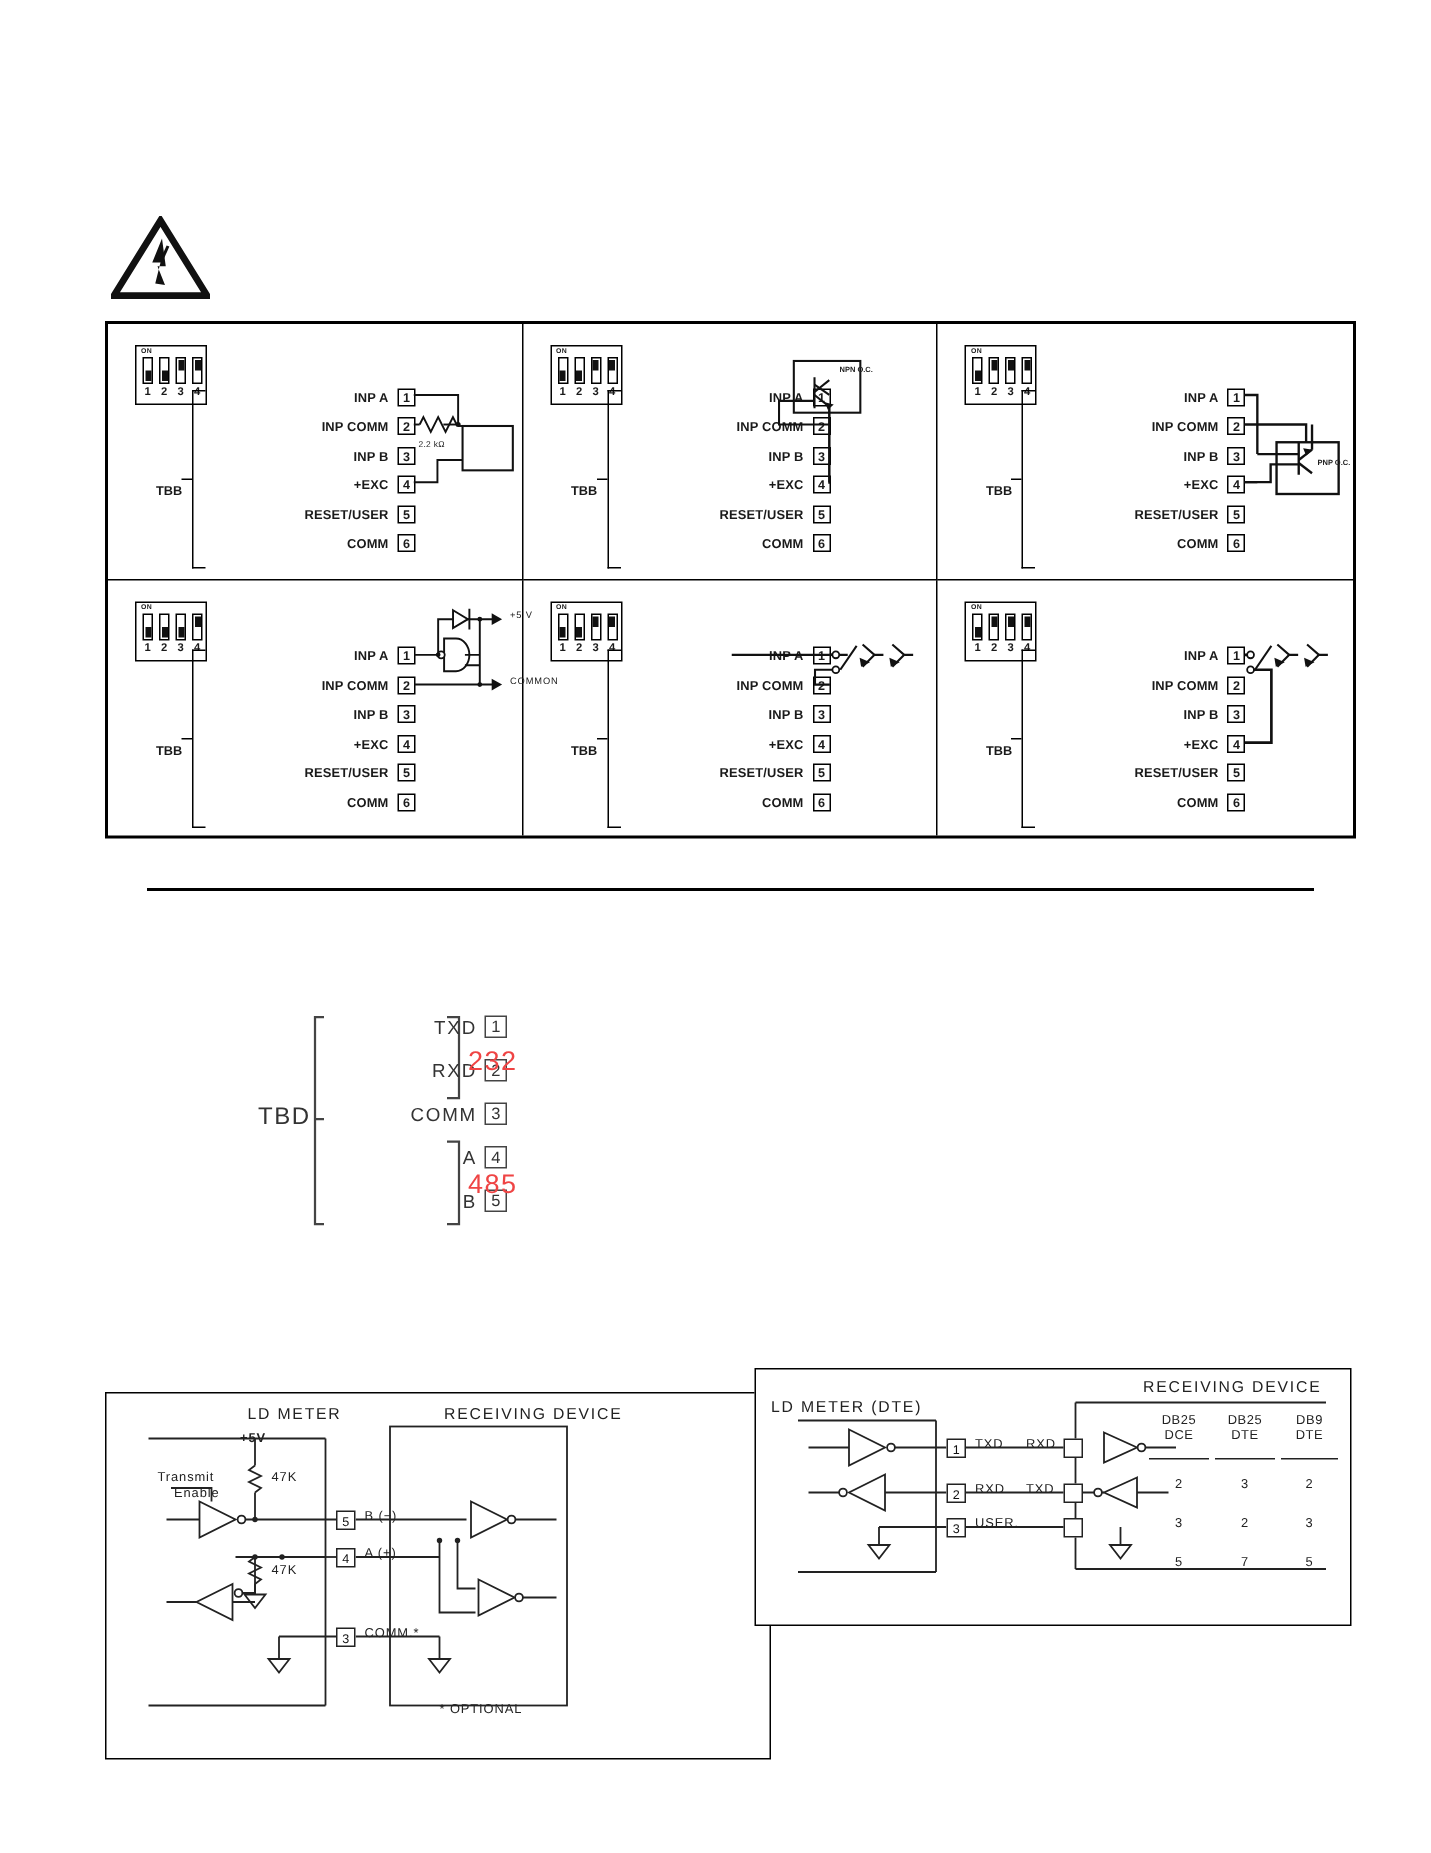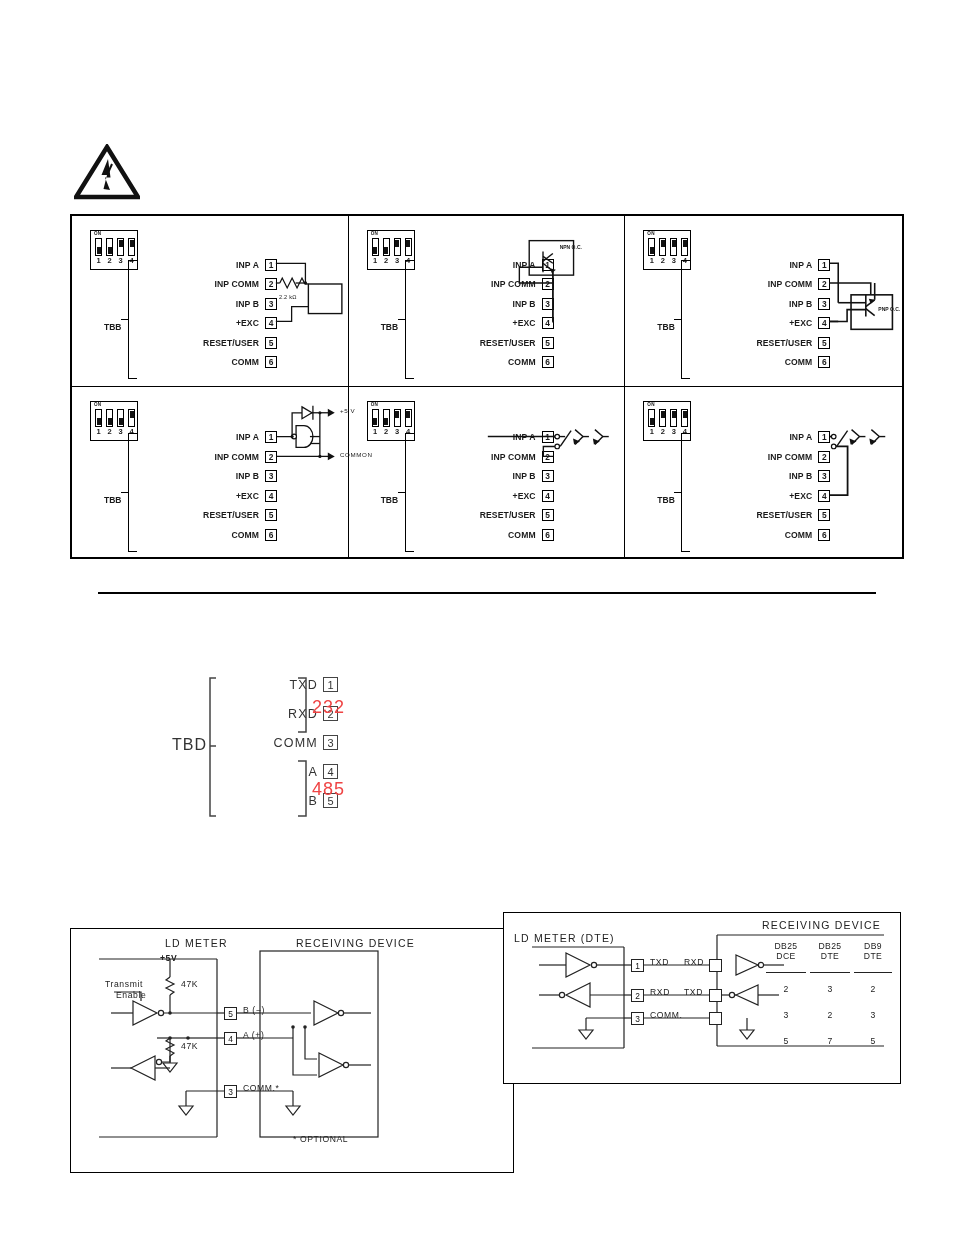--- a/index.html
+++ b/index.html
@@ -934,21 +934,21 @@
     <div class="pin-box" style="left:127px; top:46px;">1</div>
     <div class="pin-box" style="left:127px; top:76px;">2</div>
     <div class="pin-box" style="left:127px; top:99px;">3</div>
 
     <div class="pin-box plain" style="left:205px; top:46px;">.</div>
     <div class="pin-box plain" style="left:205px; top:76px;">.</div>
     <div class="pin-box plain" style="left:205px; top:99px;">.</div>
 
     <div class="fig-text" style="left:146px; top:44px;">TXD</div>
     <div class="fig-text" style="left:146px; top:74px;">RXD</div>
-    <div class="fig-text" style="left:146px; top:97px;">COMM.</div>
+    <div class="fig-text" style="left:146px; top:97px;">USER.</div>
 
     <div class="fig-text" style="left:180px; top:44px;">RXD</div>
     <div class="fig-text" style="left:180px; top:74px;">TXD</div>
 
     <div class="dbcol" style="left:262px; top:28px; width:40px;">
       <span class="hd1">DB25</span>
       <span class="hd2">DCE</span>
       <span class="v">2</span>
       <span class="v">3</span>
       <span class="v">5</span>

